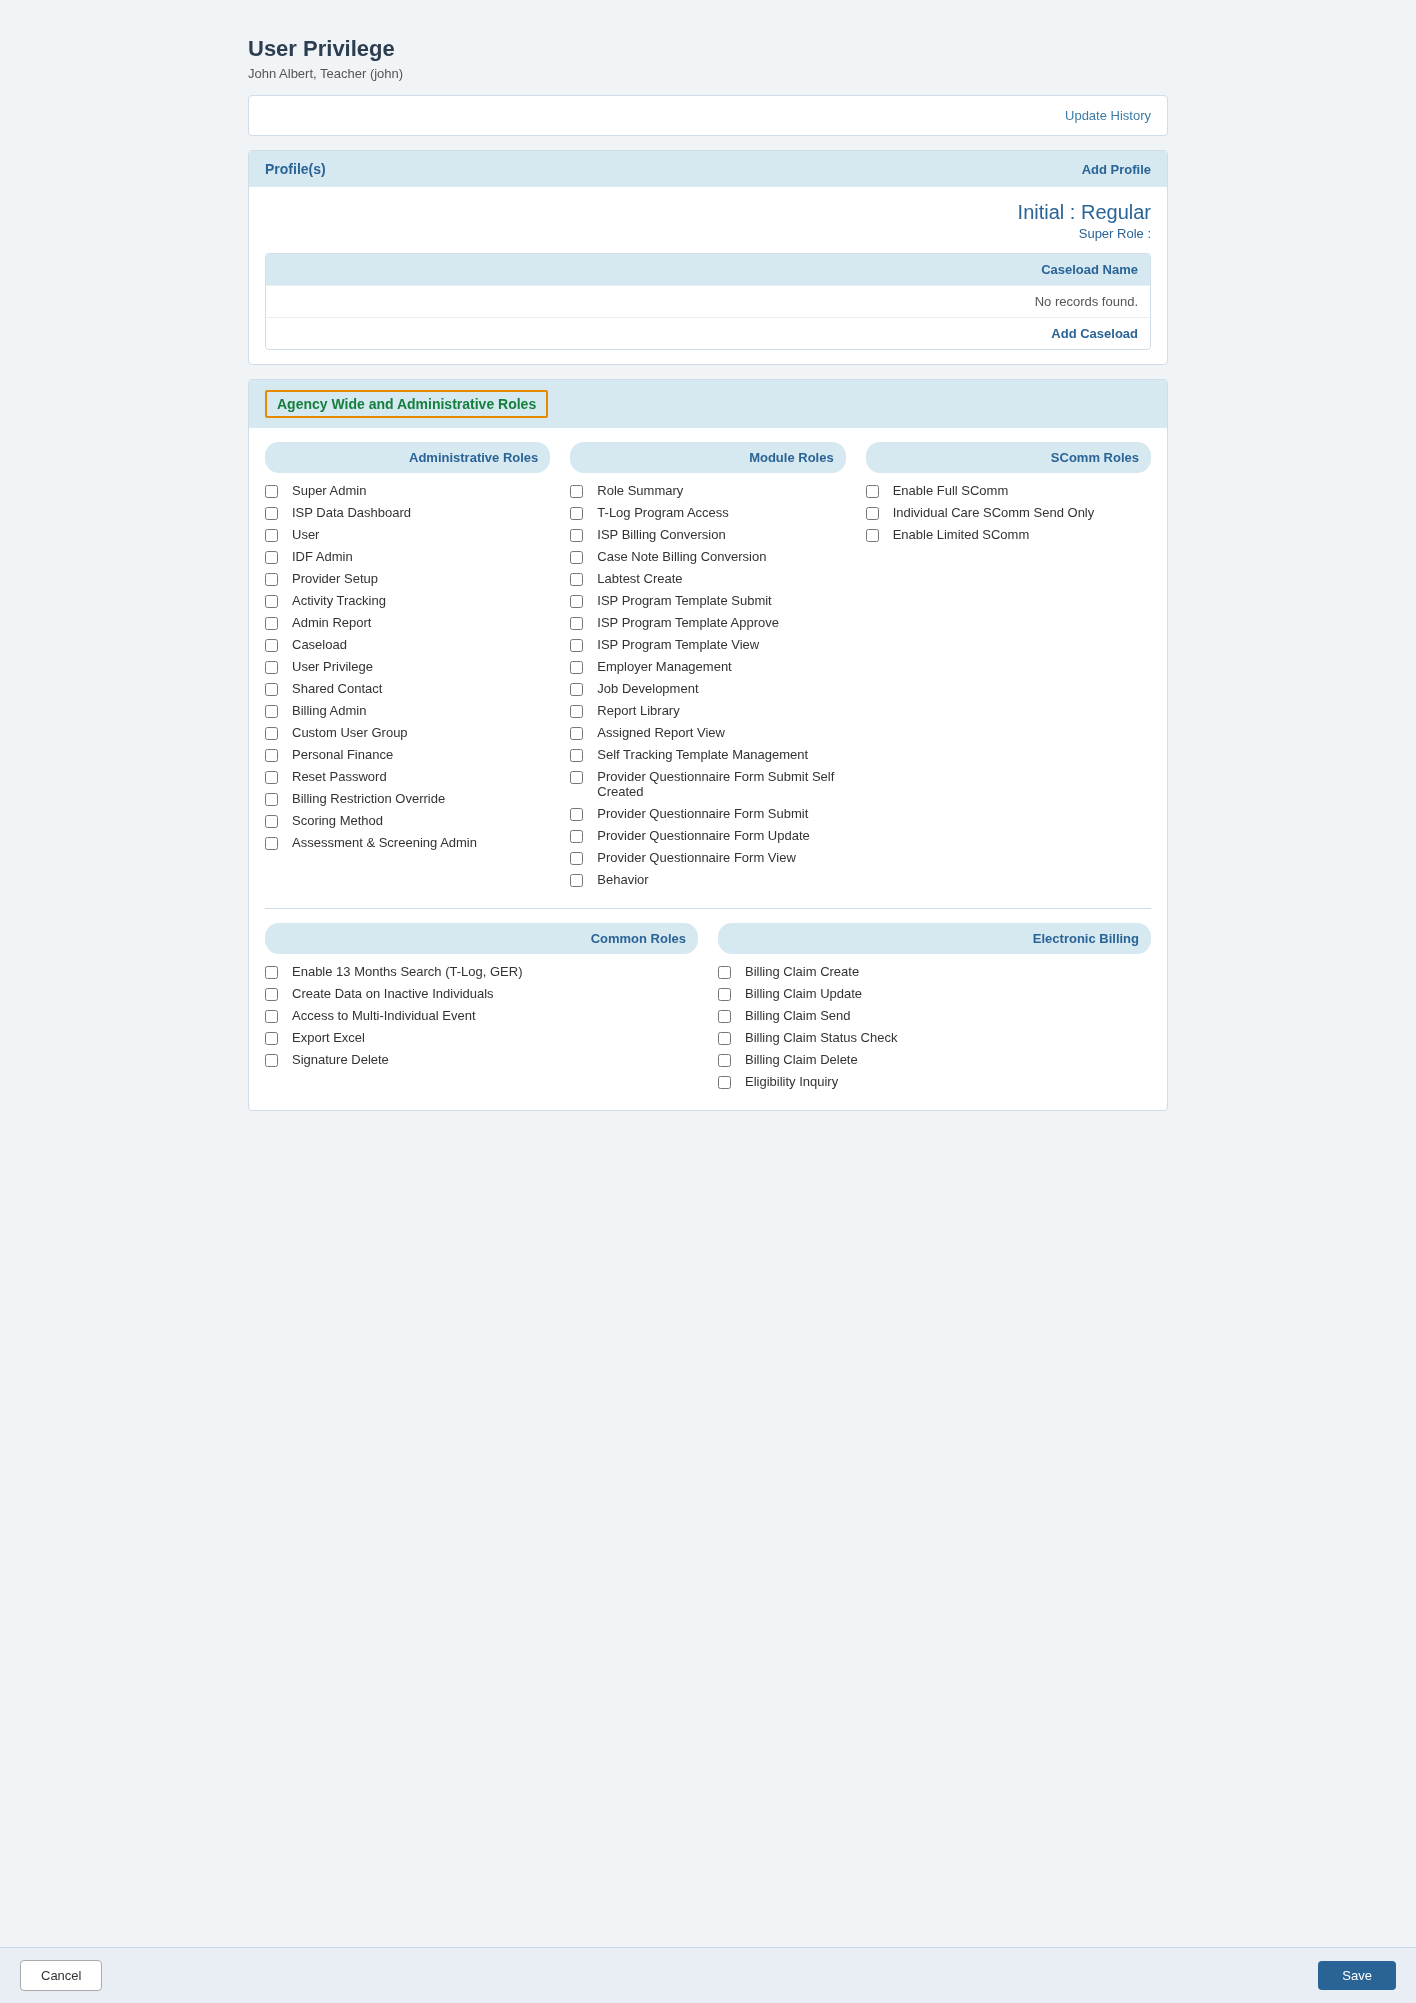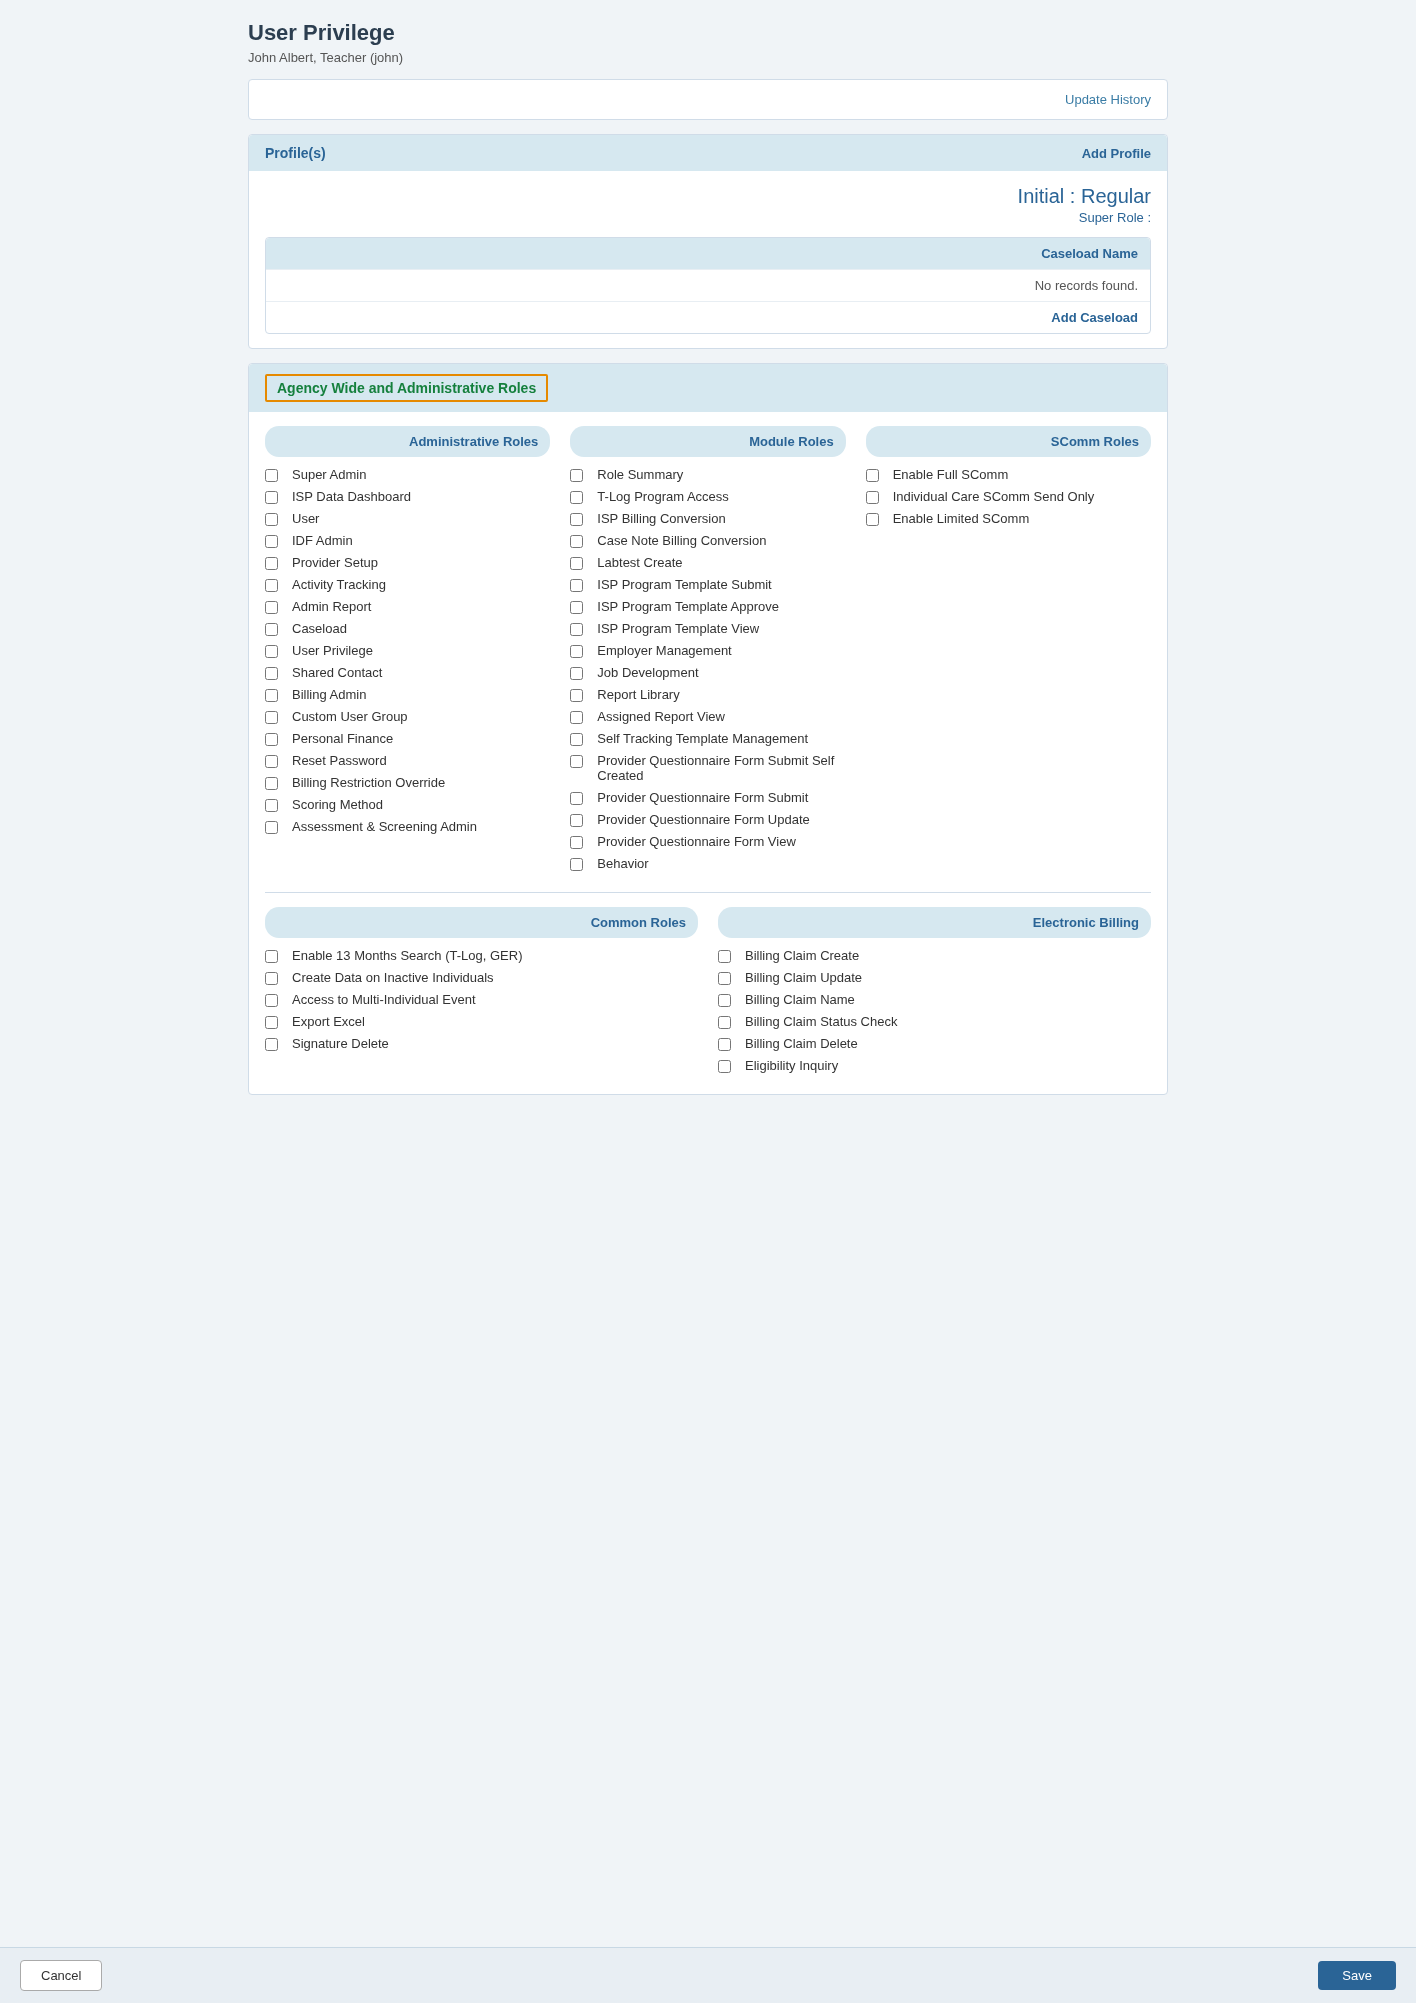--- a/index.html
+++ b/index.html
@@ -6,21 +6,21 @@
     body {
       font-family: Arial, sans-serif;
       font-size: 13px;
       background: #f0f4f7;
       color: #333;
       min-height: 2003px;
     }
     .page-wrapper {
       max-width: 960px;
       margin: 0 auto;
-      padding: 20px 20px 80px 20px;
+      padding: 36px 20px 80px 20px;
     }
     .page-title {
       font-size: 22px;
       font-weight: bold;
       color: #2c3e50;
       margin-bottom: 4px;
     }
     .page-subtitle {
       font-size: 13px;
       color: #555;
@@ -466,21 +466,21 @@
             <div class="checkbox-item">
               <input type="checkbox" style="">
               <span>Billing Claim Create</span>
             </div>
             <div class="checkbox-item">
               <input type="checkbox" style="">
               <span>Billing Claim Update</span>
             </div>
             <div class="checkbox-item">
               <input type="checkbox" style="">
-              <span>Billing Claim Name</span>
+              <span>Billing Claim Send</span>
             </div>
             <div class="checkbox-item">
               <input type="checkbox" style="">
               <span>Billing Claim Status Check</span>
             </div>
             <div class="checkbox-item">
               <input type="checkbox" style="">
               <span>Billing Claim Delete</span>
             </div>
             <div class="checkbox-item">

